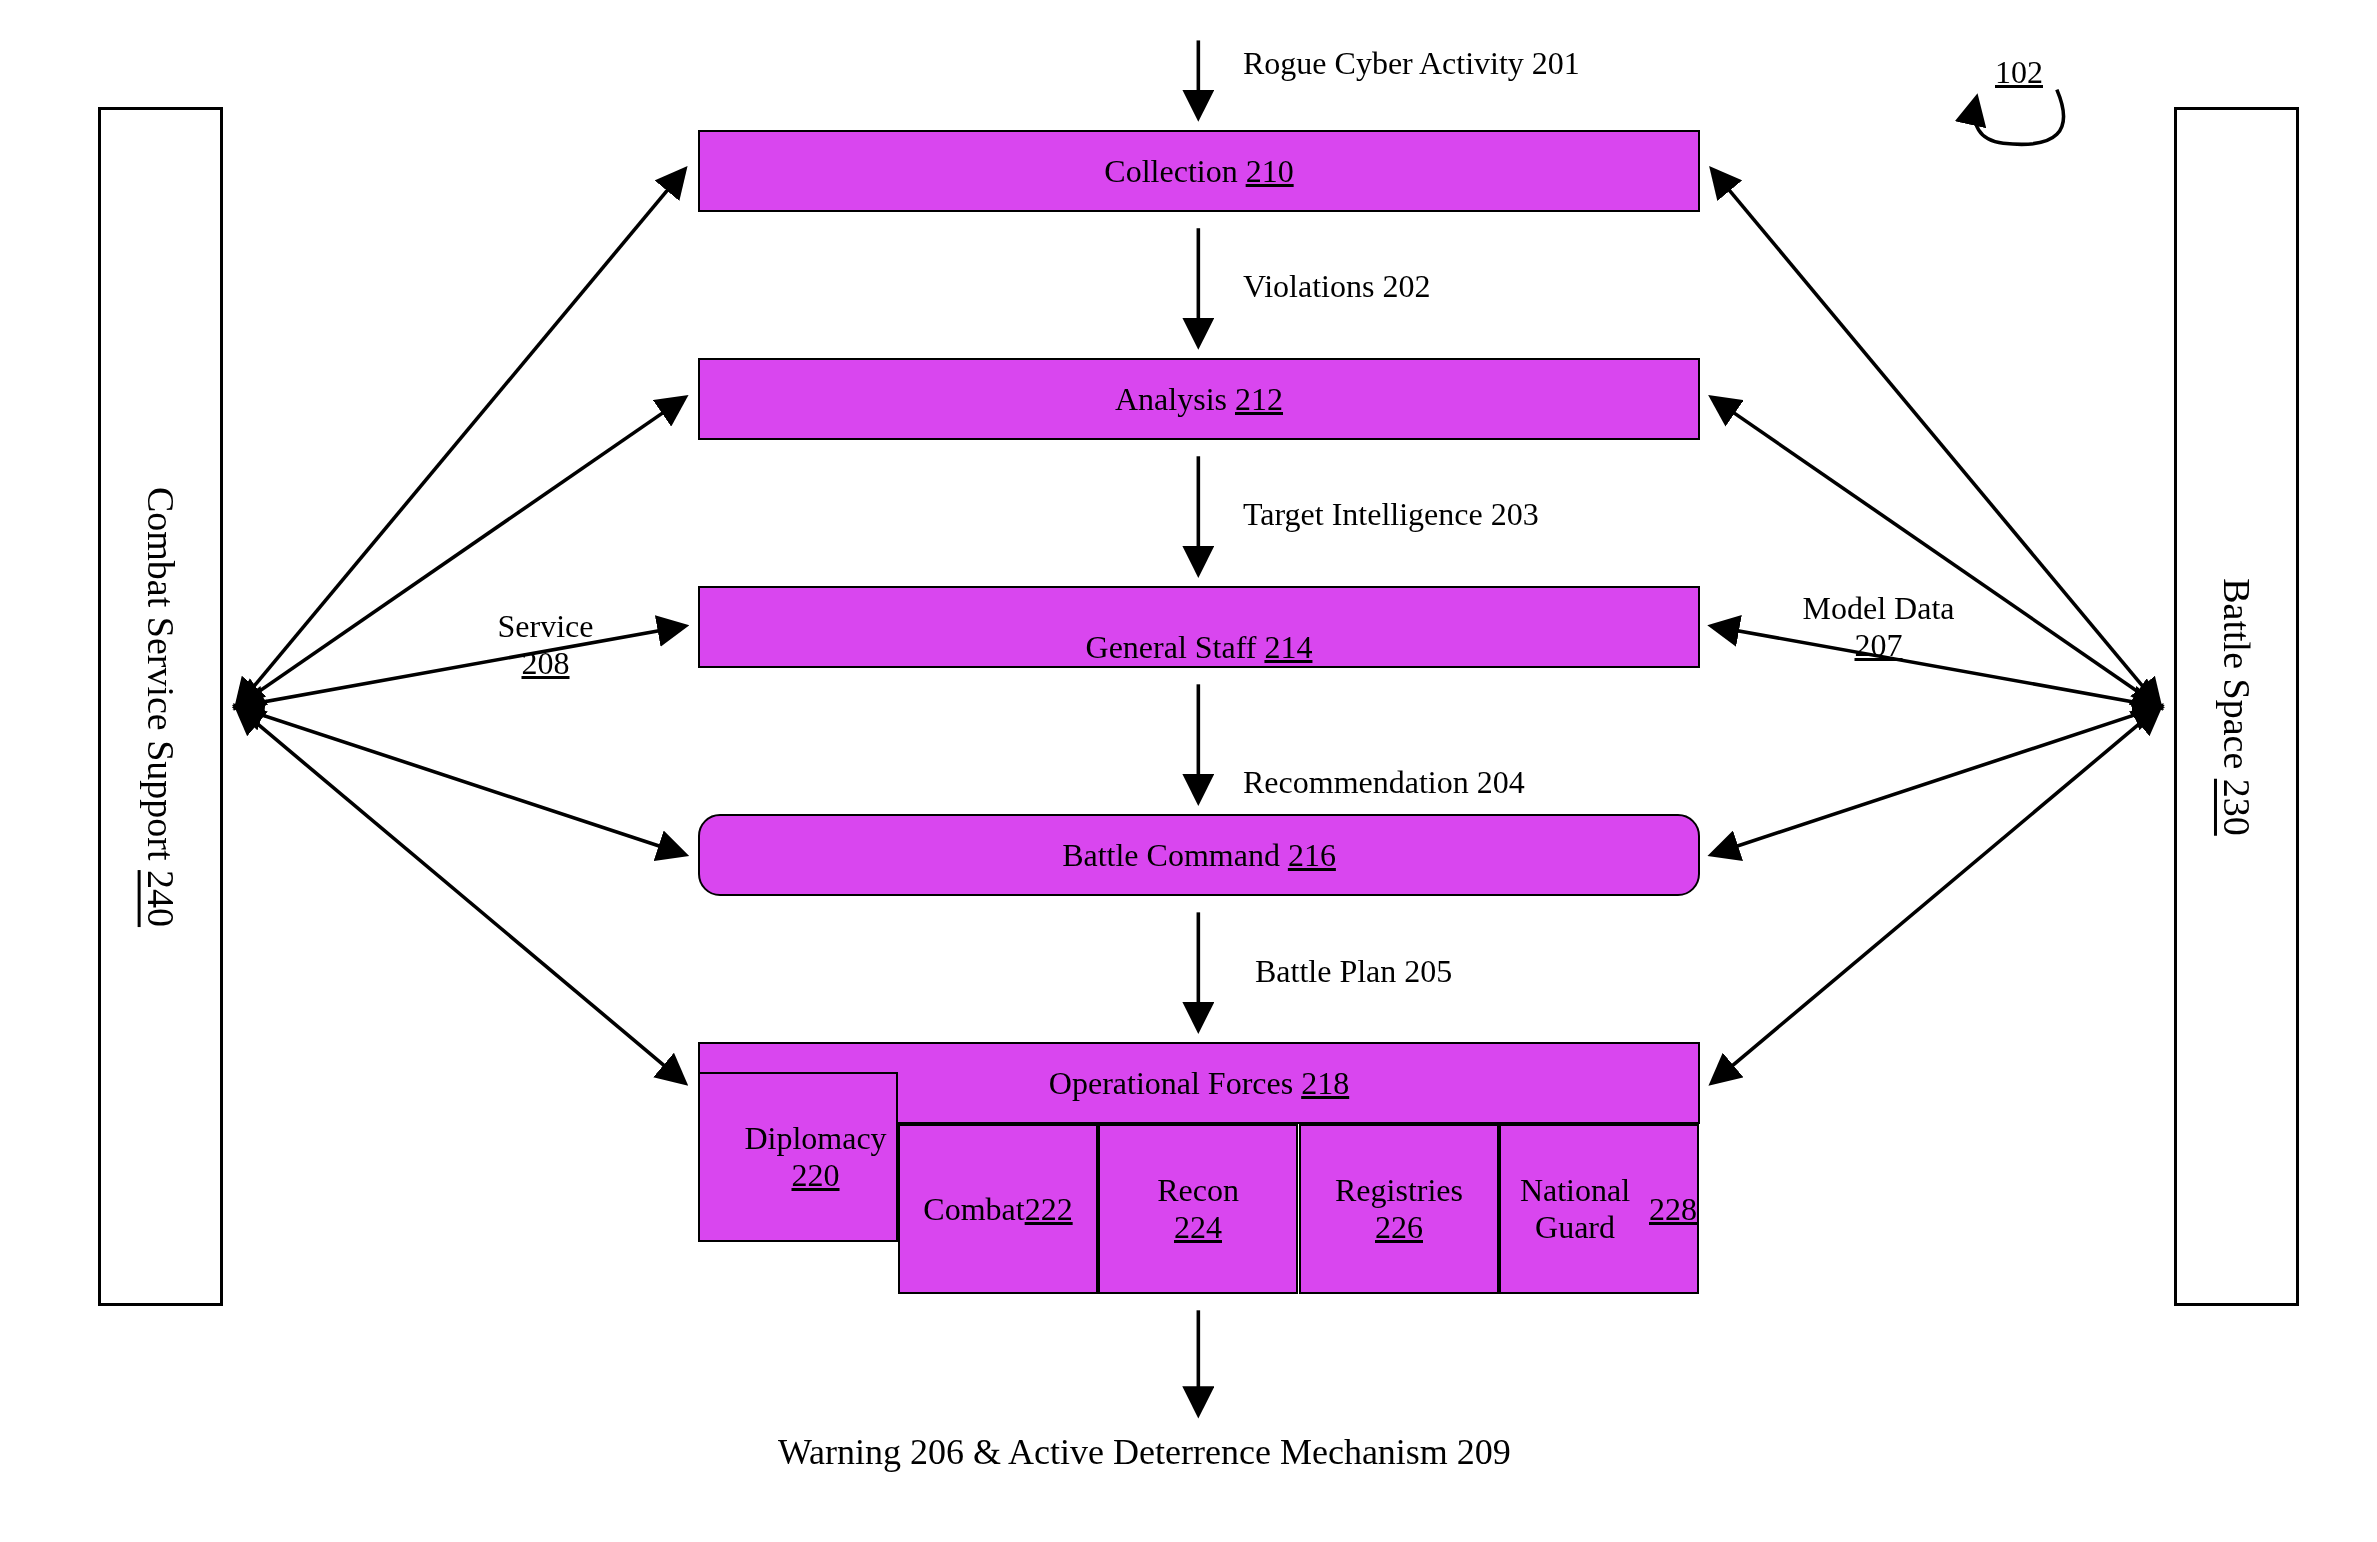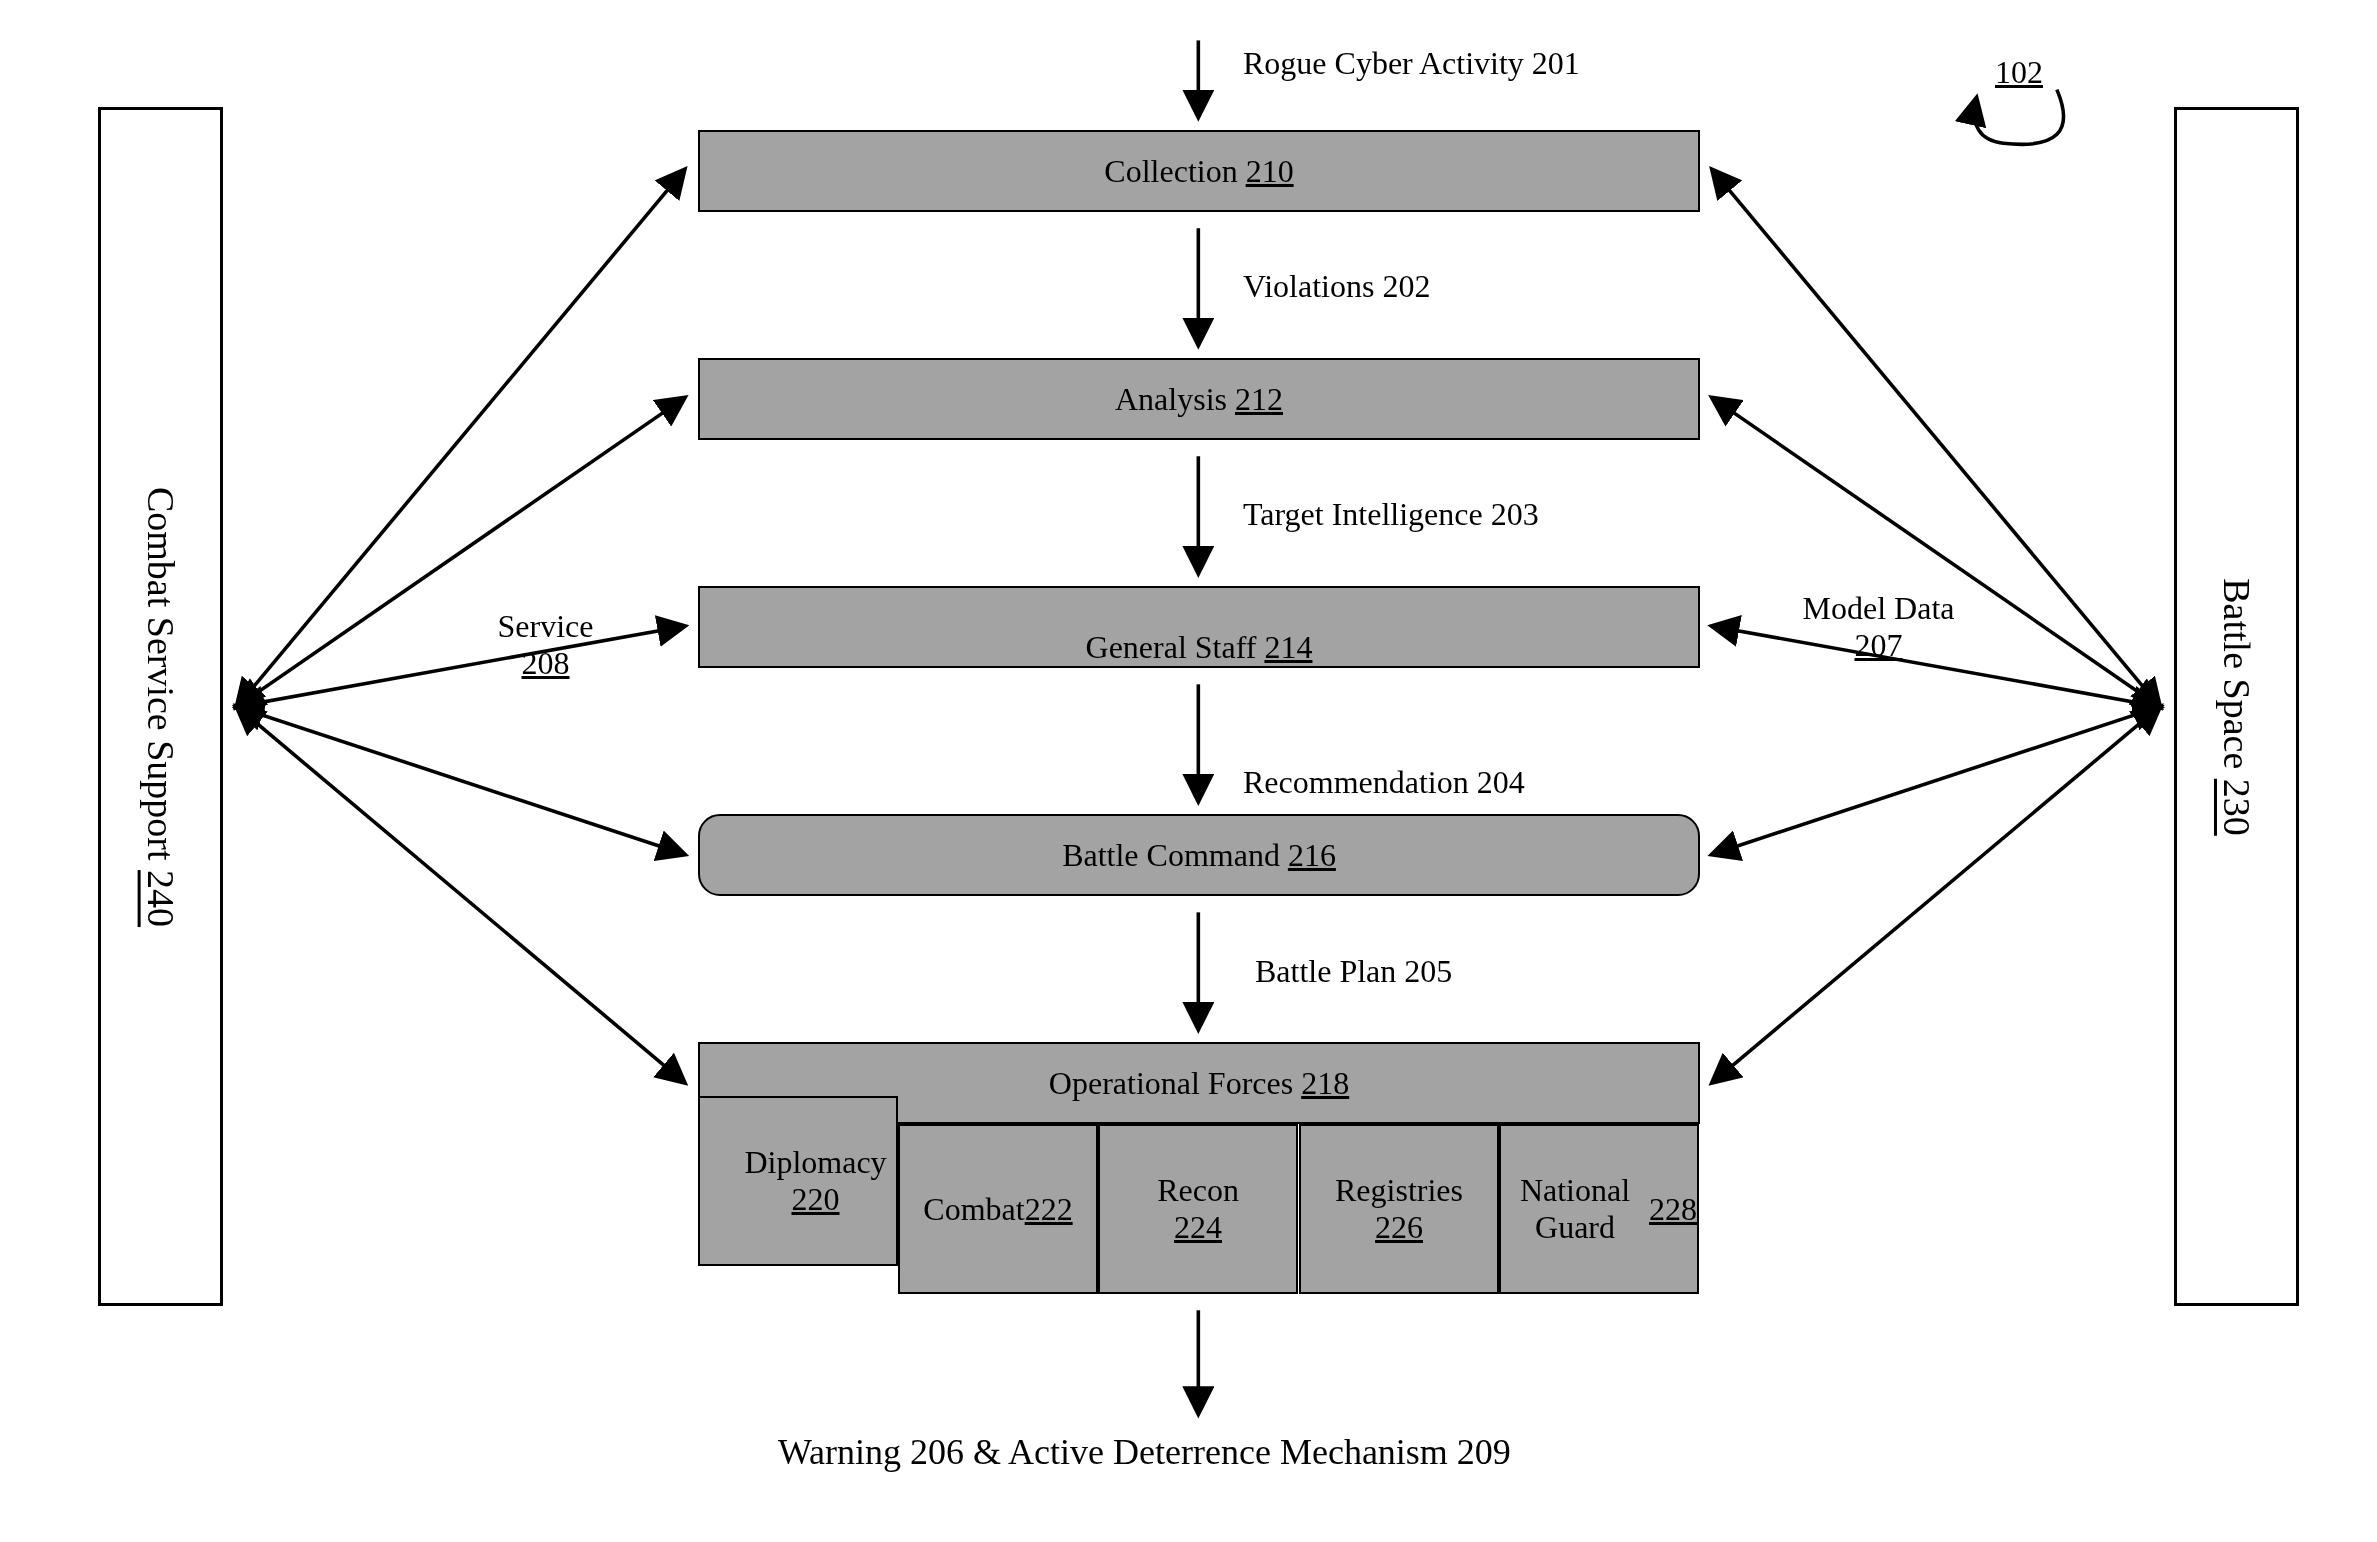--- a/index.html
+++ b/index.html
@@ -13,21 +13,21 @@
     position: relative;
     width: 2377px;
     height: 1543px;
     transform-origin: top left;
   }
 
   
   .box {
     position: absolute;
     border: 2.7px solid #000;
-    background: #a3a3a3;
+    background: #d946ef;
     display: flex;
     align-items: center;
     justify-content: center;
     font-size: 32px;
     box-sizing: border-box;
     text-align: center;
   }
   .side-box {
     position: absolute;
     border: 3.6px solid #000;
@@ -111,21 +111,21 @@
     <span>General Staff</span>&nbsp;<span class="ref">214</span>
   </div>
   <div class="box" style="left:698px; top:814px;  width:1002px; height:82px;border-radius:22px;">
     <span>Battle Command</span>&nbsp;<span class="ref">216</span>
   </div>
 
   <div class="box" style="left:698px; top:1042px; width:1002px; height:82px;">
     <span>Operational Forces</span>&nbsp;<span class="ref">218</span>
   </div>
 
-  <div class="box" style="left:698px;  top:1096px; width:200px; height:170px; flex-direction:column;padding-left:35px;">
+  <div class="box" style="left:698px;  top:1072px; width:200px; height:170px; flex-direction:column;padding-left:35px;">
     <span>Diplomacy</span>
       <span class="ref">220</span>
   </div>
   <div class="box" style="left:898px; top:1124px; width:200px; height:170px; flex-direction:row;">
     <span>Combat</span>
       <span class="ref">222</span>
   </div>
   <div class="box" style="left:1098px; top:1124px; width:200px; height:170px; flex-direction:column;">
     <span>Recon</span>
       <span class="ref">224</span>

